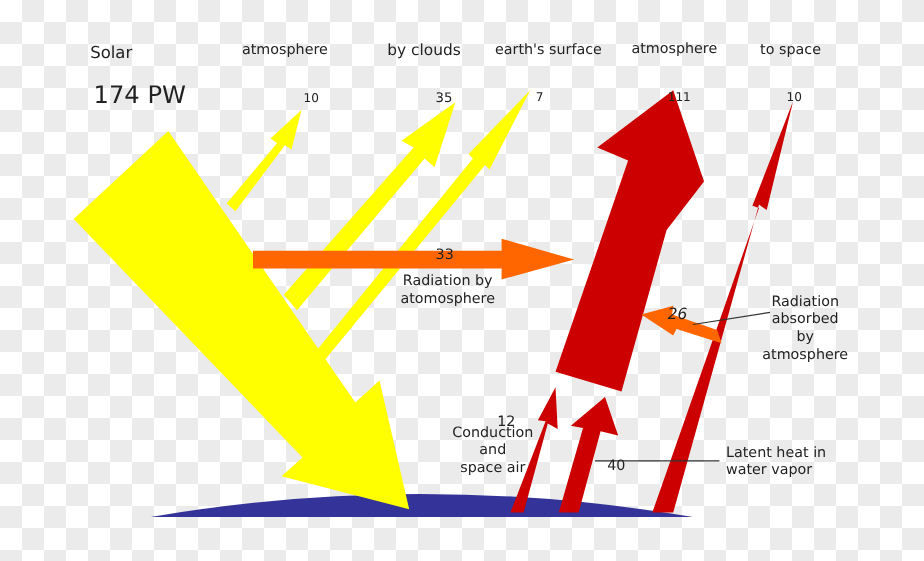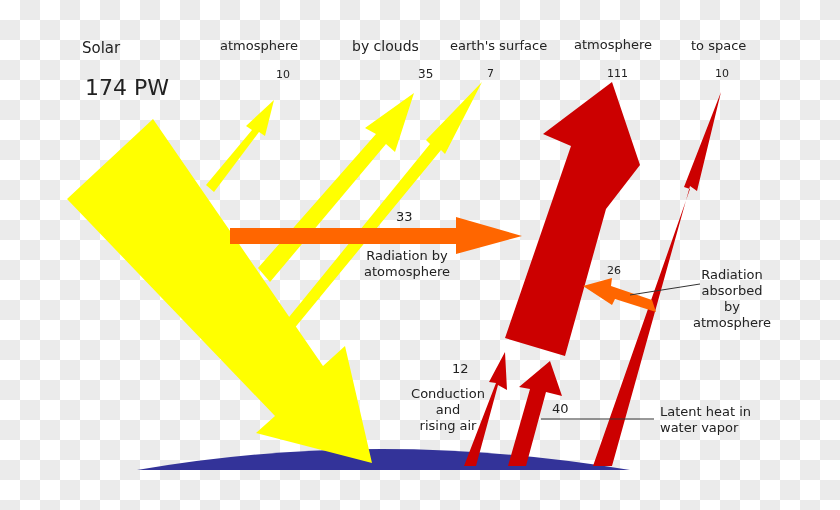--- a/index.html
+++ b/index.html
@@ -8,21 +8,21 @@
     background-color:#ffffff;
     background-image:
       linear-gradient(45deg, #ebebeb 25%, transparent 25%, transparent 75%, #ebebeb 75%),
       linear-gradient(45deg, #ebebeb 25%, transparent 25%, transparent 75%, #ebebeb 75%);
     background-size:40px 40px;
     background-position:0 0, 20px 20px;
     font-family:"DejaVu Sans", sans-serif;
   }
   svg.diagram { position:absolute; left:0; top:0; }
   .lbl { position:absolute; color:#222; font-size:13px; line-height:16px; white-space:nowrap; }
-  .num { position:absolute; color:#222; font-size:11px; line-height:14px; }
+  .num { position:absolute; color:#222; font-size:11px; line-height:14px;margin-top:15px; }
   .center { text-align:center; }
   .title { font-weight:normal; font-size:15px; }
   .big { font-size:22px; line-height:26px;text-align:center; }
 </style>
 </head>
 <body>
 
 <svg class="diagram" width="840" height="510" viewBox="0 0 840 510">
 
   <path d="M137,470 Q380,428 630,470 Z" fill="#333399"></path>
@@ -52,43 +52,43 @@
 <div class="lbl title" style="left:82px;top:40px;">Solar</div>
 <div class="lbl big" style="left:85px;top:75px;">174 PW</div>
 
 <div class="lbl" style="left:220px;top:38px;">atmosphere</div>
 <div class="lbl" style="left:352px;top:38px;font-size:14px;">by clouds</div>
 <div class="lbl" style="left:450px;top:38px;">earth's surface</div>
 <div class="lbl" style="left:574px;top:37px;">atmosphere</div>
 <div class="lbl" style="left:691px;top:38px;">to space</div>
 
 <div class="num" style="left:276px;top:68px;">10</div>
-<div class="num" style="left:418px;top:67px;font-size:12px;">35</div>
+<div class="num" style="left:396px;top:67px;font-size:12px;">35</div>
 <div class="num" style="left:487px;top:67px;">7</div>
 <div class="num" style="left:607px;top:67px;">111</div>
 <div class="num" style="left:715px;top:67px;">10</div>
 
 <div class="num" style="left:396px;top:210px;font-size:13px;">33</div>
 <div class="lbl center" style="left:362px;top:248px;width:90px;">
   <div>Radiation by</div>
   <div>atomosphere</div>
 </div>
 
-<div class="num" style="left:607px;top:264px;font-size:11px;">26</div>
+<div class="num" style="left:607px;top:264px;font-size:14px;font-style:italic;">26</div>
 <div class="lbl center" style="left:690px;top:267px;width:84px;text-align:center;">
   <div>Radiation</div>
   <div>absorbed</div>
   <div>by</div>
   <div>atmosphere</div>
 </div>
 
 <div class="num" style="left:452px;top:362px;font-size:13px;">12</div>
 <div class="lbl center" style="left:406px;top:386px;width:84px;">
   <div>Conduction</div>
   <div>and</div>
-  <div>rising air</div>
+  <div>space air</div>
 </div>
 
 <div class="num" style="left:552px;top:402px;font-size:13px;">40</div>
 <div class="lbl" style="left:660px;top:404px;">
   <div>Latent heat in</div>
   <div>water vapor</div>
 </div>
 
 </body></html>

